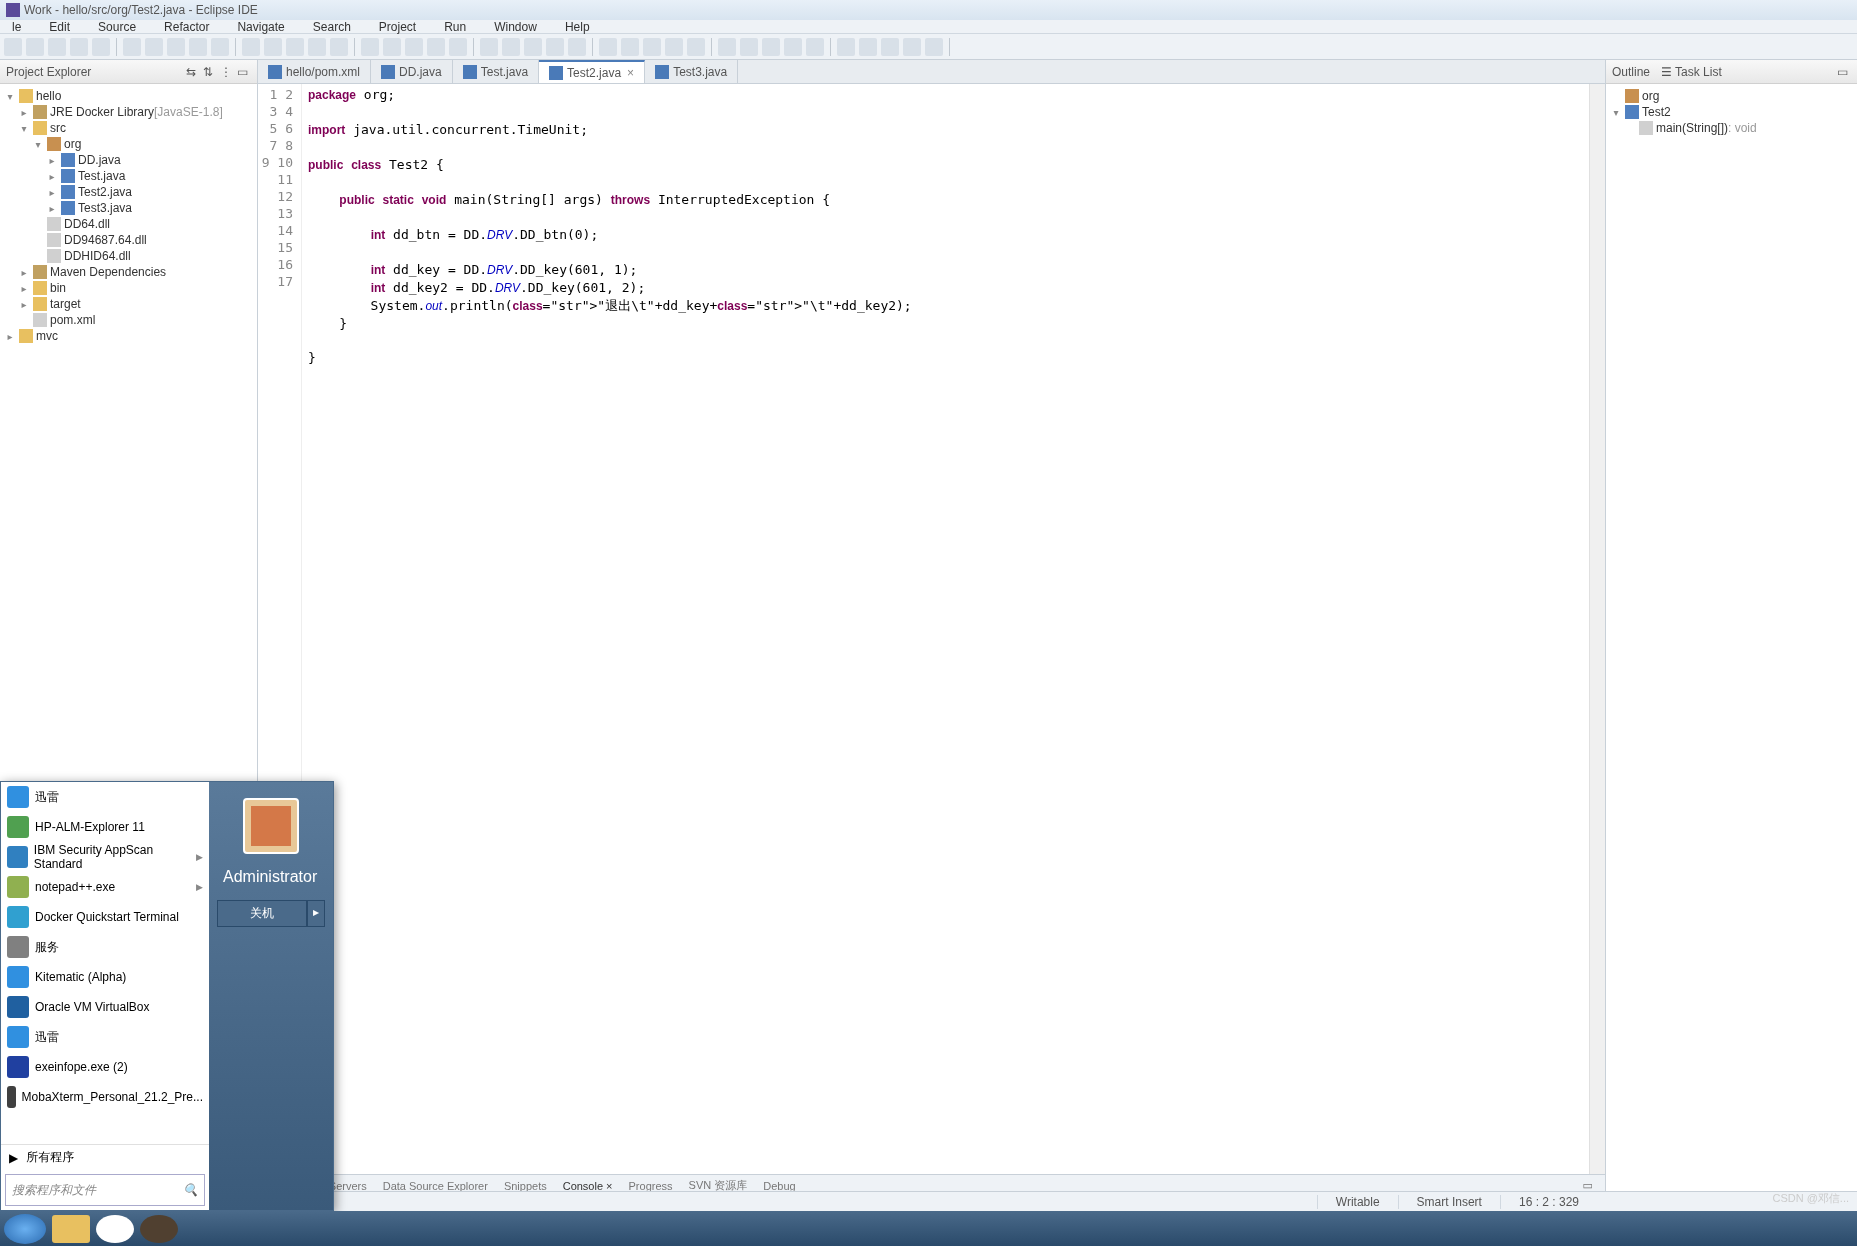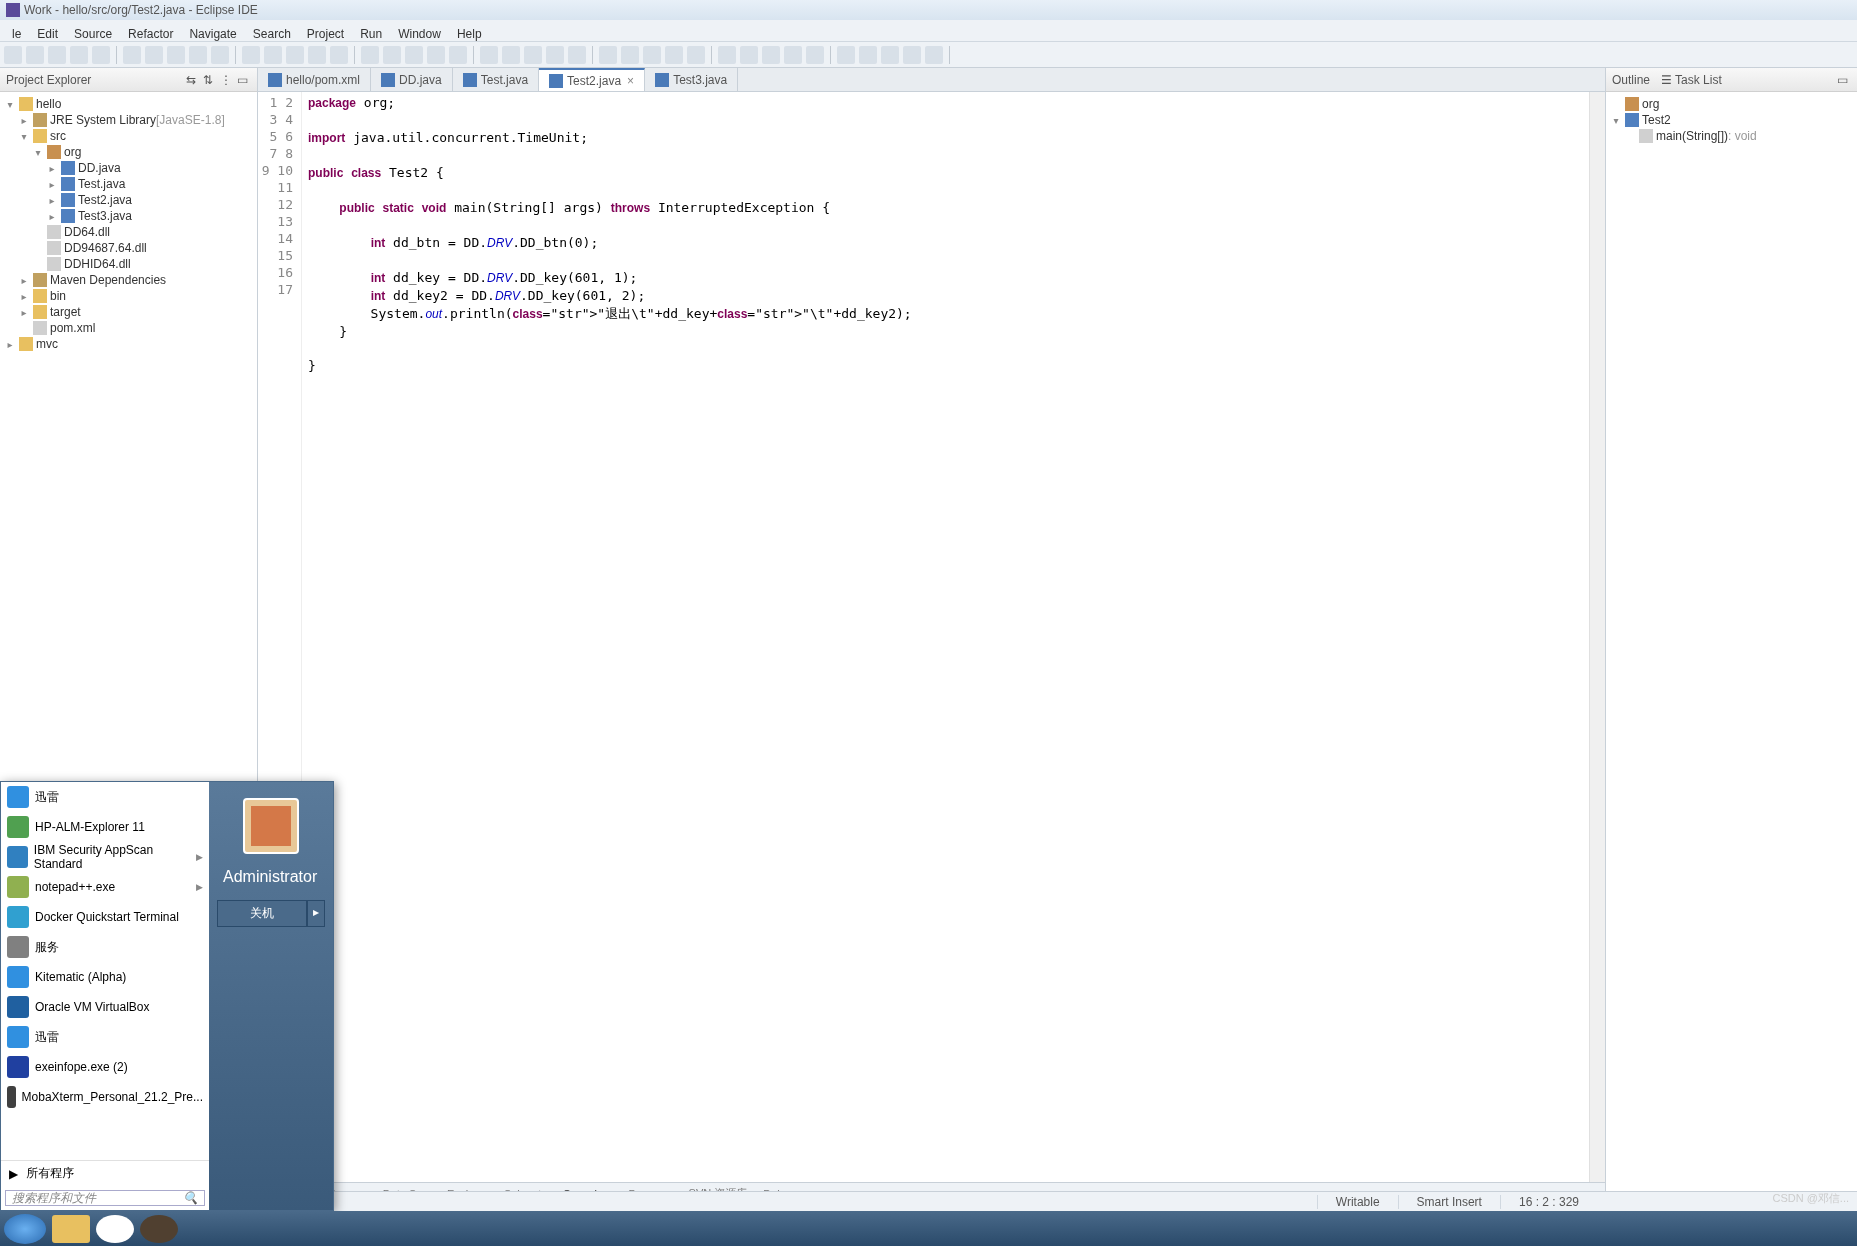--- a/index.html
+++ b/index.html
@@ -3,21 +3,21 @@
 <meta charset="utf-8">
 <style>
 * { margin: 0; padding: 0; box-sizing: border-box; font-family: "Segoe UI", Tahoma, sans-serif; font-size: 12px; }
 body { background: #fff; width: 1857px; height: 1246px; overflow: hidden; position: relative; }
 
 
 .titlebar { height: 20px; background: linear-gradient(#e8f0f8,#d8e4f0); display: flex; align-items: center; padding: 0 6px; color: #555; }
 .titlebar .icon { width: 14px; height: 14px; background: #5a4a9a; margin-right: 4px; }
 
 
-.menubar { height: 22px; background: #eef2f6; display: flex; align-items: flex-end; padding: 0 4px; color: #333; border-bottom: 1px solid #d0d8e0; }
+.menubar { height: 14px; background: #eef2f6; display: flex; align-items: center; padding: 0 4px; color: #333; border-bottom: 1px solid #d0d8e0; gap: 12px; }
 .menubar span { padding: 0 8px; cursor: default; }
 
 
 .toolbar { height: 26px; background: #eef2f6; display: flex; align-items: center; padding: 0 4px; border-bottom: 1px solid #c8d0d8; gap: 4px; }
 .toolbar .tbtn { width: 18px; height: 18px; background: #d8e0e8; border-radius: 2px; }
 .toolbar .sep { width: 1px; height: 18px; background: #c0c8d0; margin: 0 2px; }
 
 
 .main { display: flex; height: calc(100% - 68px - 20px); }
 
@@ -71,21 +71,21 @@
 .taskbar .start { width: 42px; height: 30px; border-radius: 50%; background: radial-gradient(#6ab0f0,#2a6ab0); }
 
 
 .startmenu { position: absolute; left: 0; bottom: 35px; width: 334px; height: 430px; background: #eab308; box-shadow: 2px 2px 10px rgba(0,0,0,0.4); display: flex; border: 1px solid #4a6a8a; }
 .sm-left { width: 208px; background: #fff; display: flex; flex-direction: column; }
 .sm-right { width: 126px; background: linear-gradient(#5a7a9a,#3a5a7a); color: #fff; padding-top: 8px; }
 .sm-app { display: flex; align-items: center; height: 30px; padding: 0 6px; }
 .sm-app .aicon { width: 22px; height: 22px; margin-right: 6px; border-radius: 3px; }
 .sm-app .arrow { margin-left: auto; color: #888; font-size: 9px; }
 .sm-allprog { height: 26px; display: flex; align-items: center; padding: 0 8px; border-top: 1px solid #e0e0e0; margin-top: auto; }
-.sm-search { height: 16px; margin: 4px; border: 1px solid #aac; display: flex; align-items: center; padding: 0 6px; color: #888; font-style: italic; }
+.sm-search { height: 32px; margin: 4px; border: 1px solid #aac; display: flex; align-items: center; padding: 0 6px; color: #888; font-style: italic; }
 .sm-avatar { width: 56px; height: 56px; margin: 8px auto; background: #e8c898; border: 2px solid #fff; border-radius: 4px; display: flex; align-items: center; justify-content: center; }
 .sm-avatar-inner { width: 40px; height: 40px; background: #d47848; }
 .sm-ritem { padding: 6px 14px; font-size: 16px; }
 .sm-shutdown { margin: 8px; display: flex; }
 .sm-shutdown .btn { flex: 1; background: #4a6a8a; border: 1px solid #2a4a6a; text-align: center; padding: 4px; font-size: 12px; }
 
 
 .watermark { position: absolute; bottom: 40px; right: 8px; color: #ccc; font-size: 11px; }
 
 
@@ -179,21 +179,21 @@
     </div>
     <div class="tree" id="proj-tree">
         <div class="tree-item l0">
       <span class="twisty">▾</span>
       <span class="ticon ic-folder"></span>
       <span>hello</span>
     </div>
         <div class="tree-item l1">
       <span class="twisty">▸</span>
       <span class="ticon ic-lib"></span>
-      <span>JRE System Library</span>
+      <span>JRE Docker Library</span>
           <span class="deco"> [JavaSE-1.8]</span>
     </div>
         <div class="tree-item l1">
       <span class="twisty">▾</span>
       <span class="ticon ic-folder"></span>
       <span>src</span>
     </div>
         <div class="tree-item l2">
       <span class="twisty">▾</span>
       <span class="ticon ic-pkg"></span>

